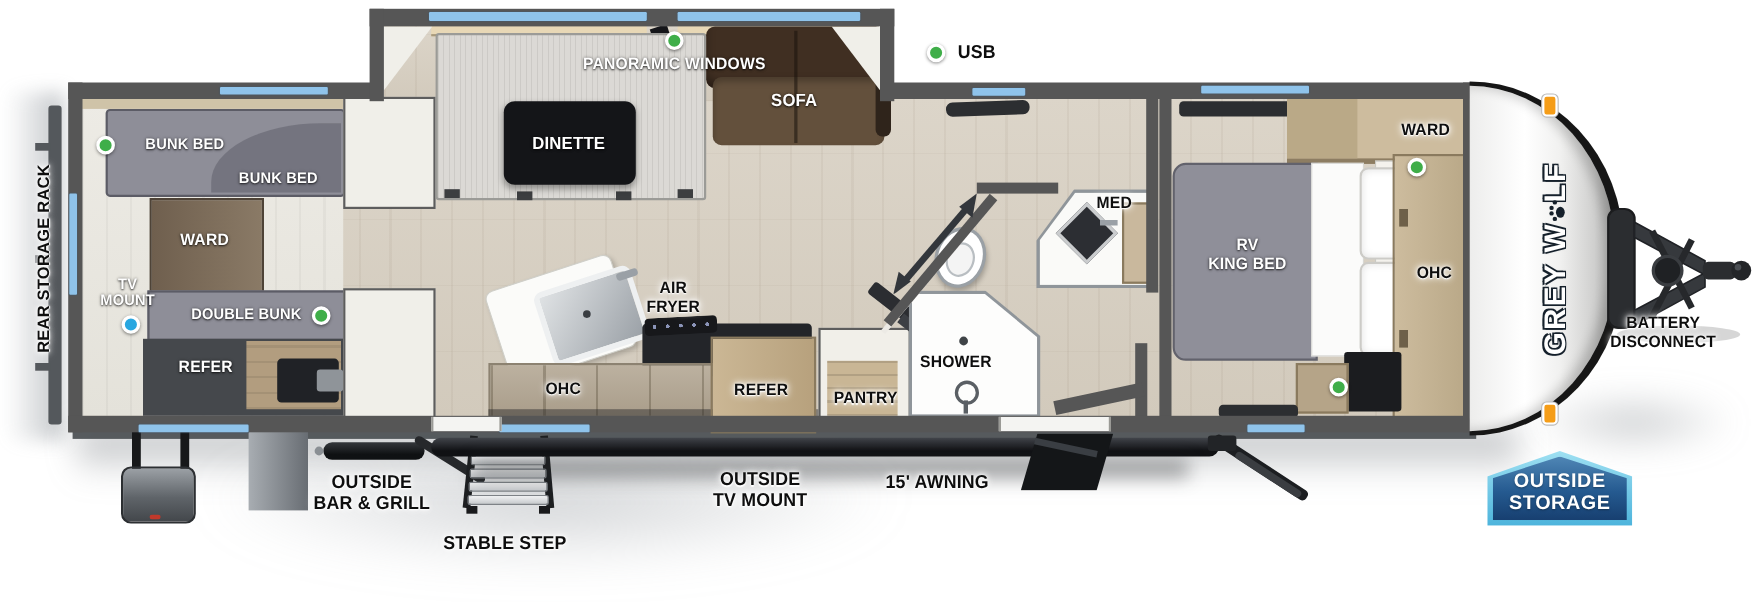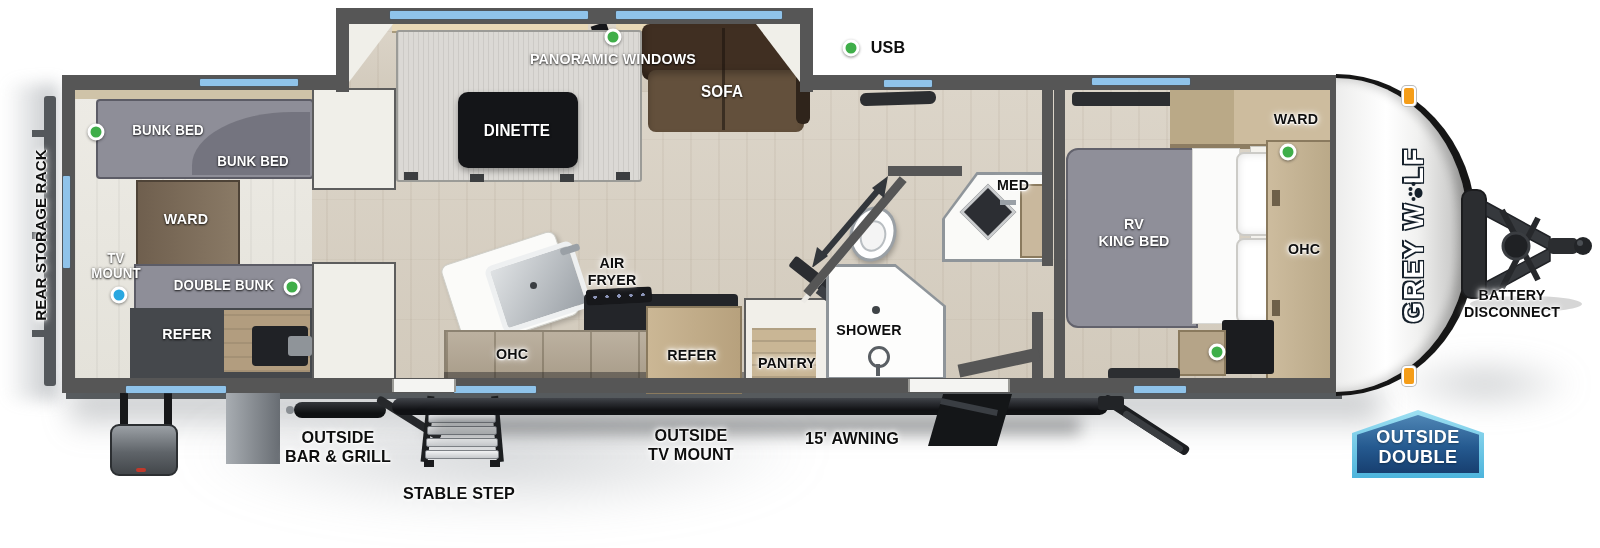--- a/index.html
+++ b/index.html
@@ -212,21 +212,21 @@
     <circle cx="64" cy="66" r="13" fill="#1f2124" stroke="#3a3d41" stroke-width="3"></circle>
     <rect x="96" y="58" width="30" height="16" rx="5" fill="#2b2d30"></rect>
     <circle cx="131" cy="66" r="9" fill="#232528"></circle>
     <circle cx="128" cy="63" r="3" fill="#4a4e53"></circle>
   </svg>
 
   <div class="abs" style="left:1352px;top:410px;width:132px;height:68px;background:linear-gradient(180deg,#9ee0f2,#4db4dc);clip-path:polygon(0 34%,50% 0,100% 34%,100% 100%,0 100%);">
     <div class="abs" style="left:5px;top:5px;right:5px;bottom:5px;background:linear-gradient(180deg,#4f86b5,#255a90 55%,#173f70);clip-path:polygon(0 34%,50% 0,100% 34%,100% 100%,0 100%);"></div>
     <div class="abs" style="left:0;top:18px;width:132px;text-align:center;color:#fff;font-weight:700;font-size:18px;line-height:1.1;letter-spacing:.5px;text-shadow:0 1px 2px rgba(0,0,0,.35);">
       <div>OUTSIDE</div>
-      <div>DOUBLE</div>
+      <div>STORAGE</div>
     </div>
   </div>
 
   <span class="dot dg" style="left:96px;top:132px;"></span>
   <span class="dot dg" style="left:292px;top:287px;"></span>
   <span class="dot dg" style="left:613px;top:37px;"></span>
   <span class="dot dg" style="left:851px;top:48px;"></span>
   <span class="dot dg" style="left:1288px;top:152px;"></span>
   <span class="dot dg" style="left:1217px;top:352px;"></span>
   <span class="dot db" style="left:119px;top:295px;"></span>

